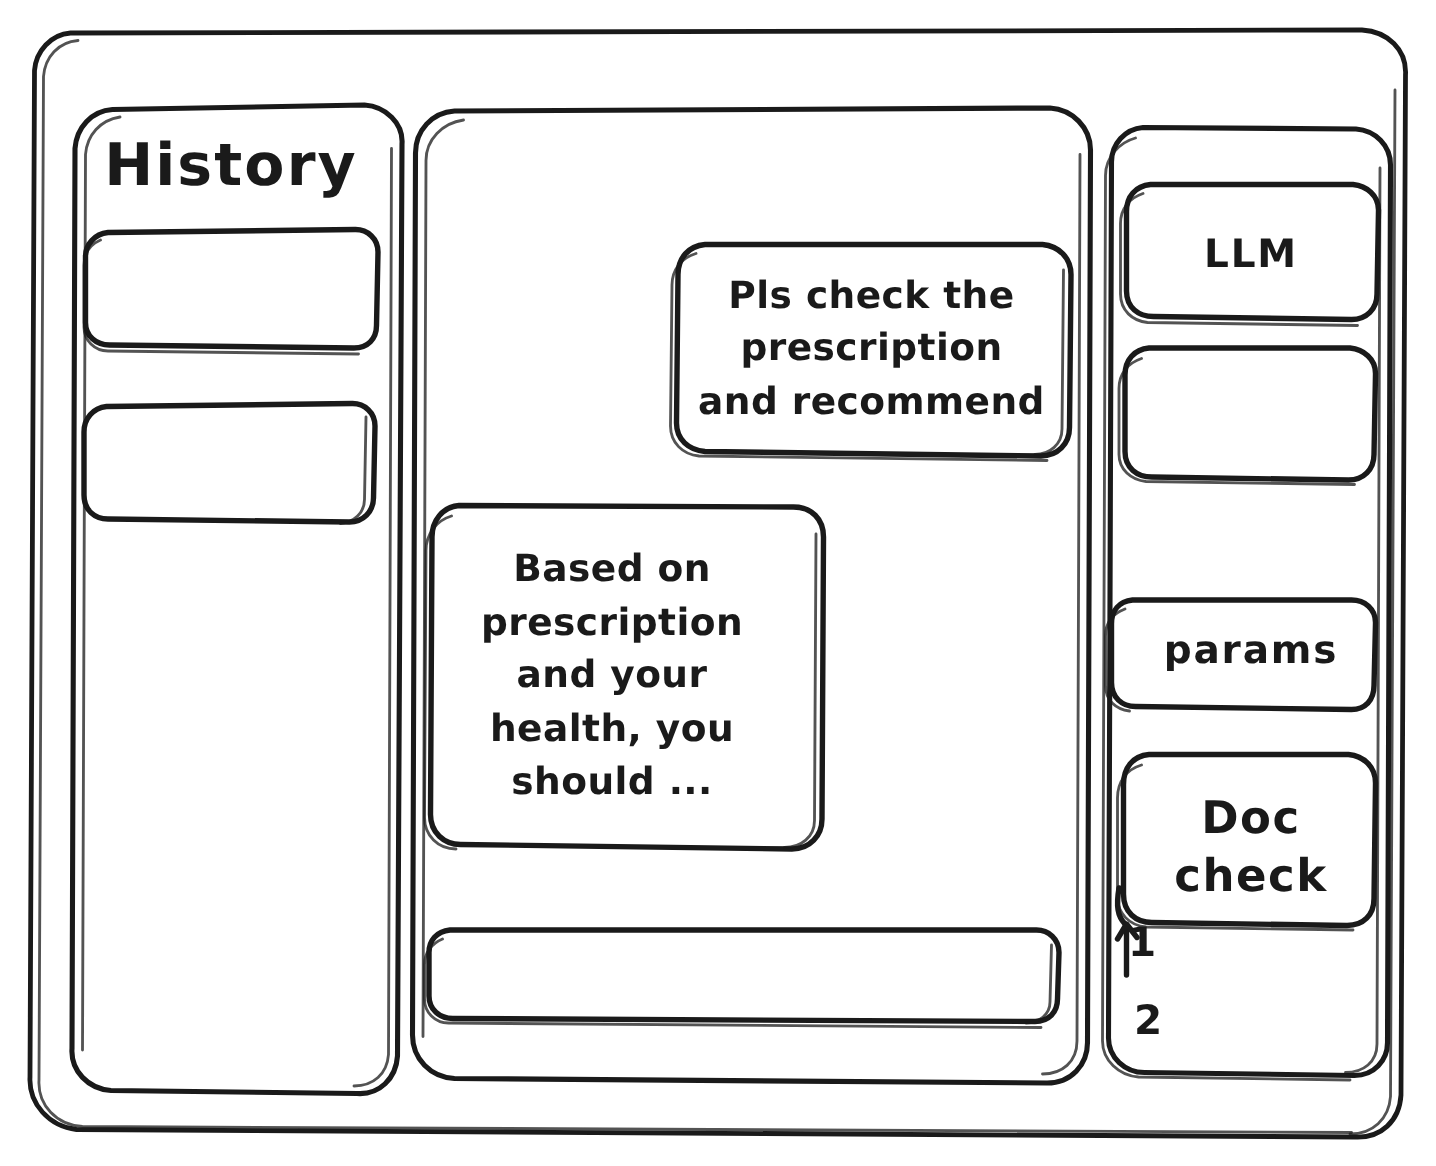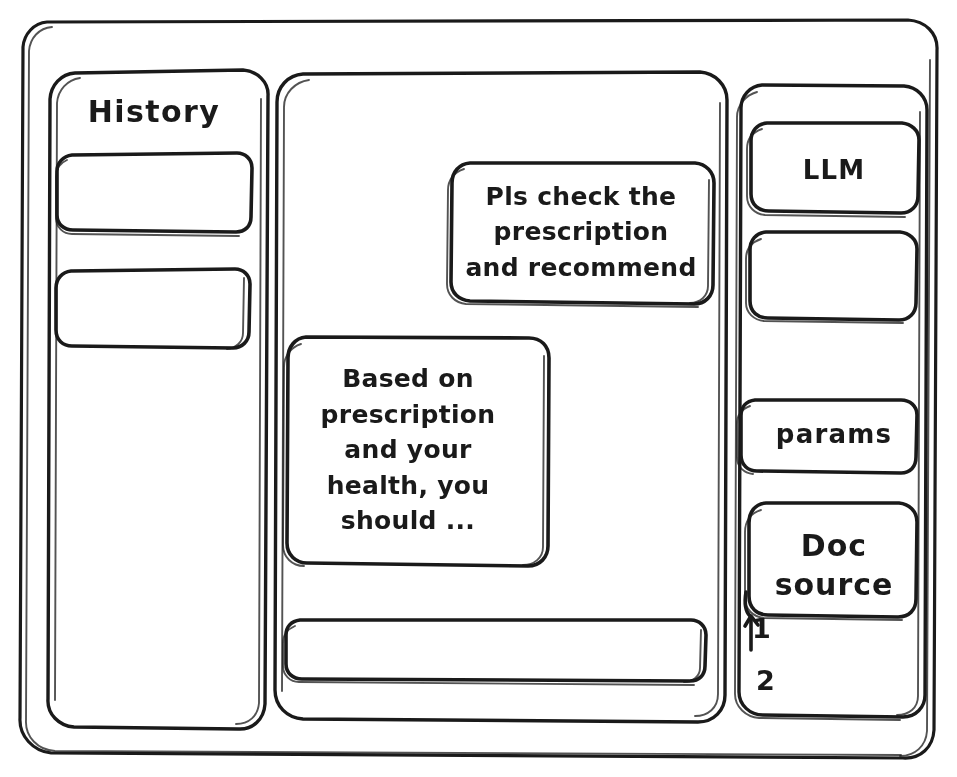--- a/index.html
+++ b/index.html
@@ -51,21 +51,21 @@
     justify-content: center;
     text-align: center;
     color: #1a1a1a;
     letter-spacing: 0.6px;
     line-height: 1.30;
     white-space: pre-line;
     -webkit-font-smoothing: antialiased;
   }
 
   .panel-heading {
-    font-size: 30px;
+    font-size: 39px;
     font-weight: 700;
     letter-spacing: 1.4px;
   }
   .bubble-text {
     font-size: 25px;
     font-weight: 600;
     letter-spacing: 0.3px;
     line-height: 1.42;
   }
   .tool-label {
@@ -202,21 +202,21 @@
 and your
 health, you
 should ...</div>
 
     <div class="lbl tool-label" id="tool-llm-label">LLM</div>
 
 
     <div class="lbl tool-label" id="tool-params-label">params</div>
 
     <div class="lbl doc-label" id="doc-source-label">Doc
-source</div>
+check</div>
 
     <div class="lbl list-num" id="doc-item-1">1</div>
 
     <div class="lbl list-num" id="doc-item-2">2</div>
 
   </div>
 
   <div style="position:absolute;left:56px;top:152px;width:197px;height:82px;"></div>
   <div style="position:absolute;left:55px;top:268px;width:196px;height:82px;"></div>
 

